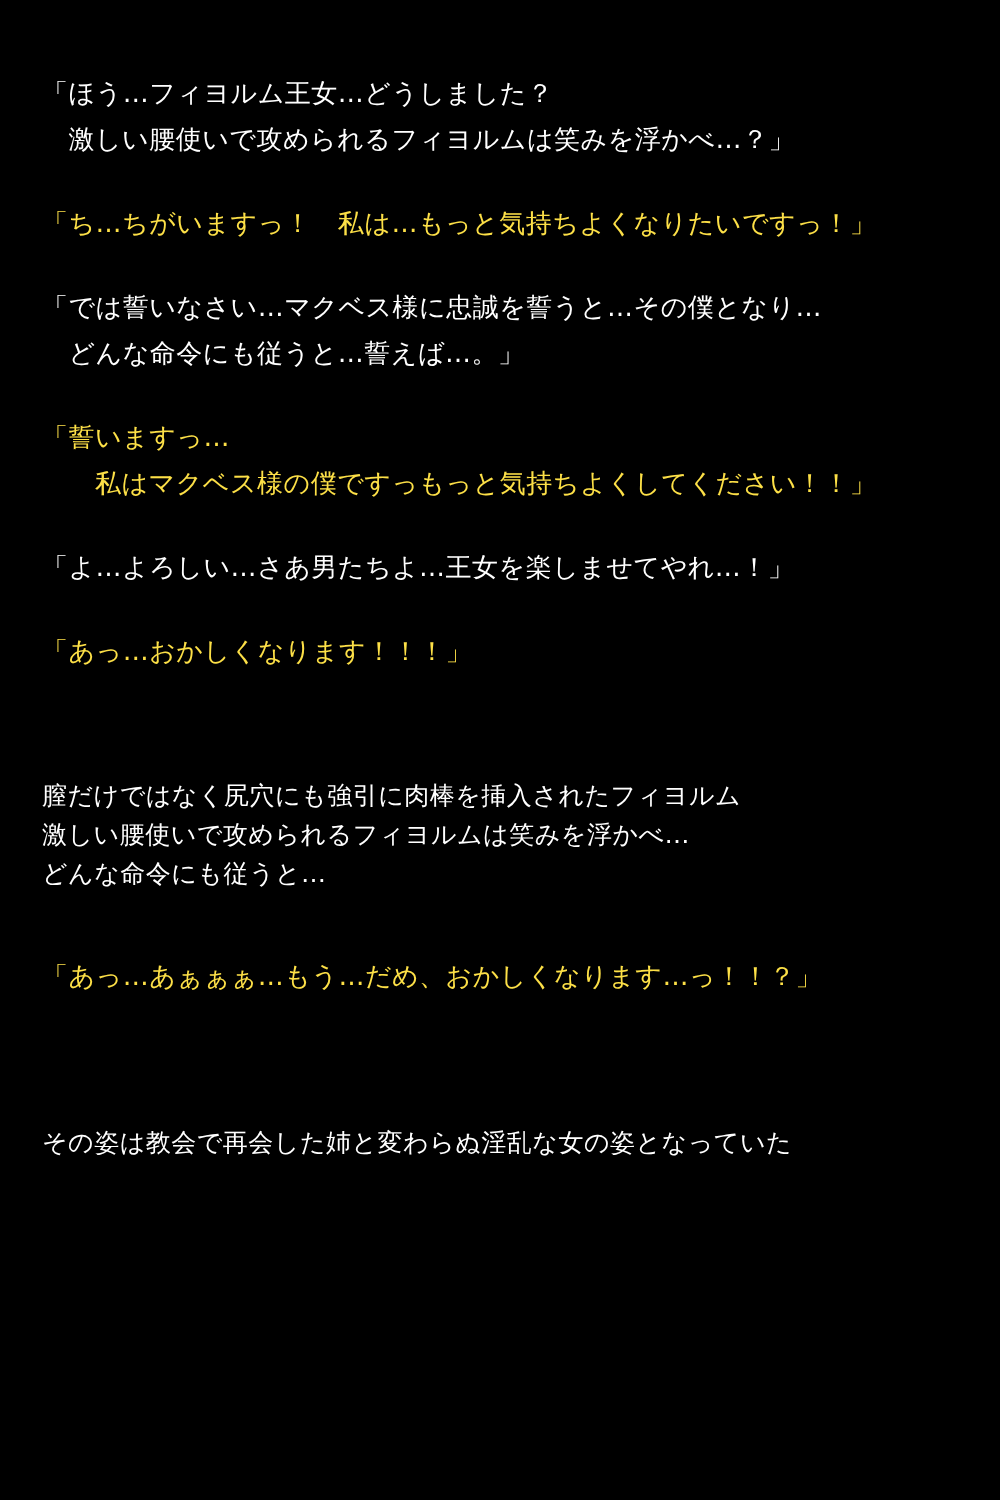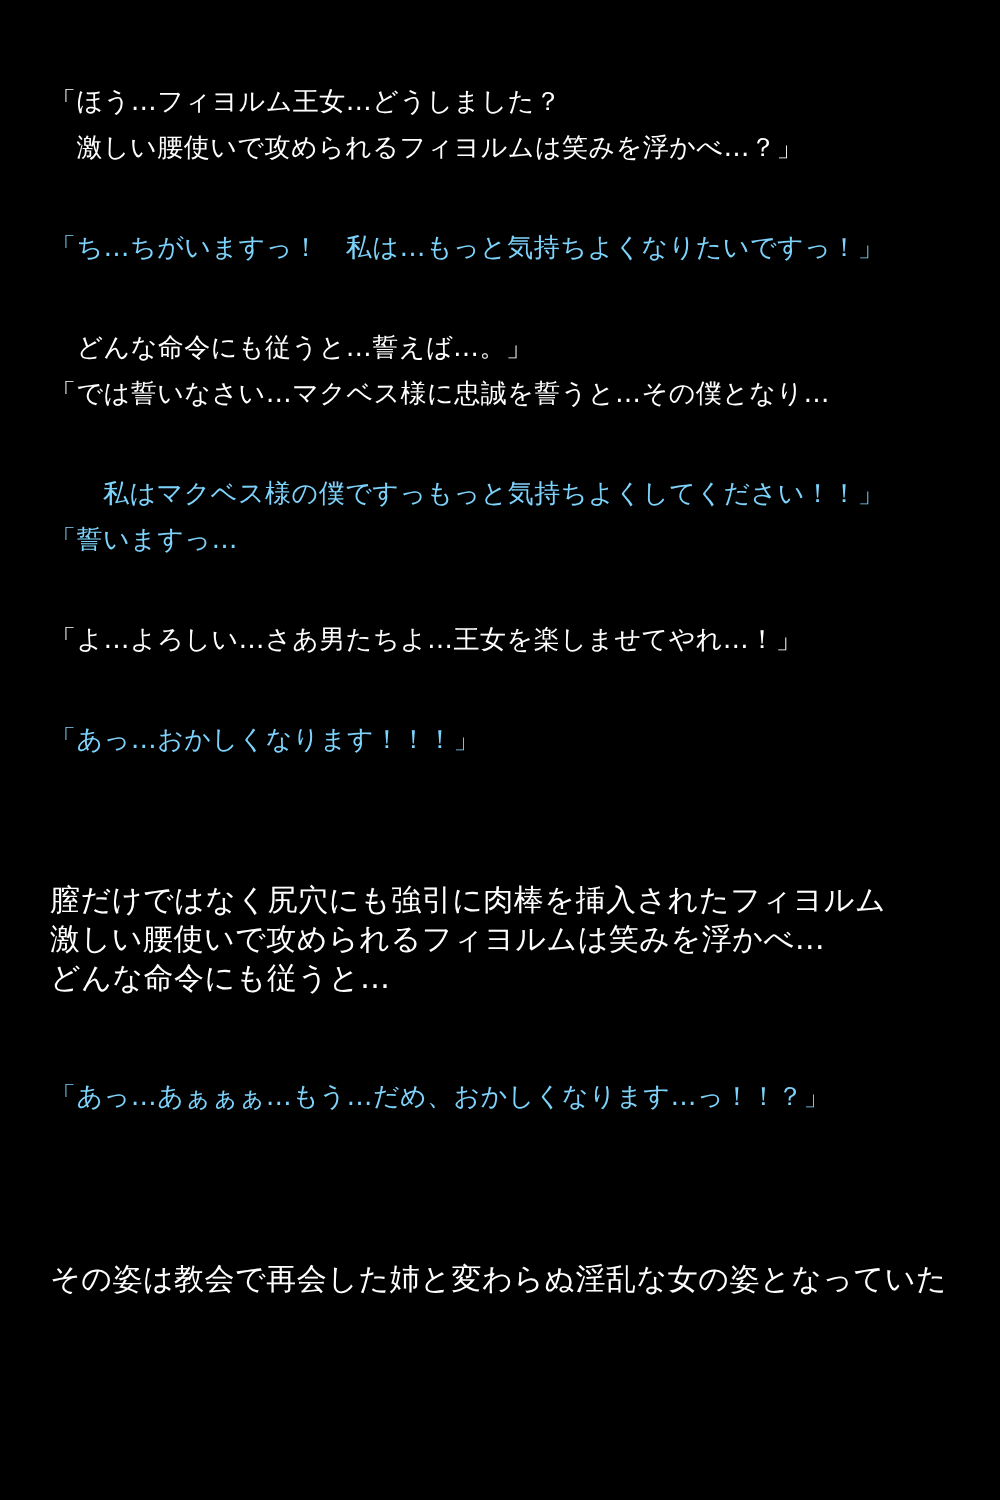--- a/index.html
+++ b/index.html
@@ -22,37 +22,37 @@
     background: #000000;
   }
   .script {
     position: absolute;
     top: 62px;
     left: 0;
     width: 1000px;
   }
   .block {
     padding: 0 34px;
-    margin: 16px;
+    margin: 8px;
     text-decoration: underline;
   }
   .line {
     font-size: 26px;
     line-height: 46px;
     white-space: pre;
     letter-spacing: 0.5px;
     font-weight: 500;
   }
   .white { color: #ffffff; }
-  .cyan  { color: #7dd3fc; }
+  .cyan  { color: #fde047; }
   .gap-sm { height: 22px; }
   .gap-md { height: 44px; }
   .gap-lg { height: 86px; }
   .narr .line {
-    font-size: 30px;
+    font-size: 25px;
     line-height: 39px;
   }
 </style>
 </head>
 <body>
 
 <div class="page">
   <div class="script">
 
     <div class="block">
@@ -62,29 +62,29 @@
 
     <div class="gap-sm"></div>
 
     <div class="block">
       <div class="line cyan">「ち…ちがいますっ！　私は…もっと気持ちよくなりたいですっ！」</div>
     </div>
 
     <div class="gap-sm"></div>
 
     <div class="block">
+      <div class="line white">「では誓いなさい…マクベス様に忠誠を誓うと…その僕となり…</div>
       <div class="line white">　どんな命令にも従うと…誓えば…。」</div>
-      <div class="line white">「では誓いなさい…マクベス様に忠誠を誓うと…その僕となり…</div>
     </div>
 
     <div class="gap-sm"></div>
 
     <div class="block">
+      <div class="line cyan">「誓いますっ…</div>
       <div class="line cyan">　　私はマクベス様の僕ですっもっと気持ちよくしてください！！」</div>
-      <div class="line cyan">「誓いますっ…</div>
     </div>
 
     <div class="gap-sm"></div>
 
     <div class="block">
       <div class="line white">「よ…よろしい…さあ男たちよ…王女を楽しませてやれ…！」</div>
     </div>
 
     <div class="gap-sm"></div>
 

